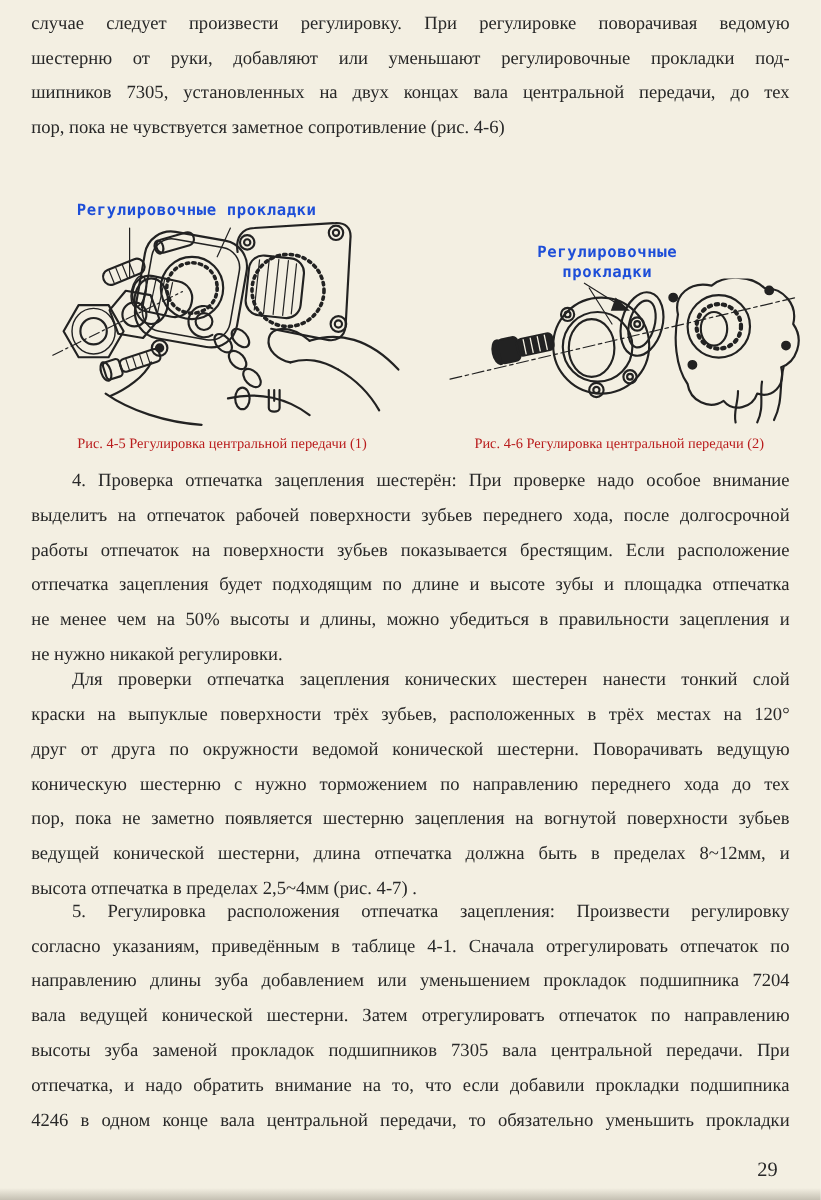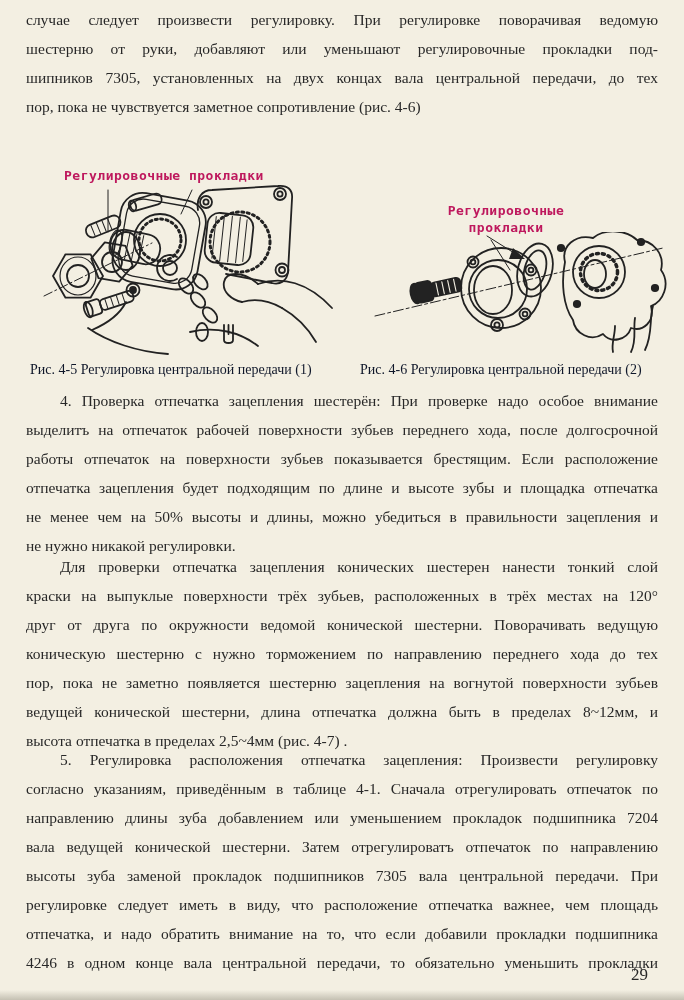--- a/index.html
+++ b/index.html
@@ -21,26 +21,26 @@
     font-size:15.5px;line-height:29px;
   }
   .ln{height:29px;overflow:hidden;}
   .j{text-align:justify;text-align-last:justify;}
   .last{text-align:right;text-align-last:left;}
   .ind{padding-left:34px;}
   .figlabel{
     position:absolute;
     font-family:"DejaVu Sans Mono",monospace;
     font-weight:bold;font-size:13px;letter-spacing:0.5px;
-    color:#be185d;white-space:nowrap;
+    color:#1d4ed8;white-space:nowrap;
   }
   .figlabel.two{white-space:normal;text-align:center;line-height:17px;}
   .caption{
     position:absolute;top:362px;
-    font-size:14px;color:#0f172a;
+    font-size:12px;color:#b91c1c;text-align:center;
   }
   .figure svg{display:block;}
   .stroke{stroke:#222;fill:none;stroke-width:1.8;stroke-linecap:round;stroke-linejoin:round;}
   .thin{stroke-width:1;}
   .pagenum{position:absolute;left:631px;top:965px;font-size:17px;}
 </style>
 </head>
 <body>
 
 <div class="page">
@@ -234,20 +234,19 @@
     <div class="ln j">ведущей конической шестерни, длина отпечатка должна быть в пределах 8~12мм, и</div>
     <div class="ln last">высота отпечатка в пределах 2,5~4мм (рис. 4-7) .</div>
   </div>
 
   <div class="textblock" style="top:745px">
     <div class="ln j ind">5. Регулировка расположения отпечатка зацепления: Произвести регулировку</div>
     <div class="ln j">согласно указаниям, приведённым в таблице 4-1. Сначала отрегулировать отпечаток по</div>
     <div class="ln j">направлению длины зуба добавлением или уменьшением прокладок подшипника 7204</div>
     <div class="ln j">вала ведущей конической шестерни. Затем отрегулироватъ отпечаток по направлению</div>
     <div class="ln j">высоты зуба заменой прокладок подшипников 7305 вала центральной передачи. При</div>
-    <div class="ln j">регулировке следует иметь в виду, что расположение отпечатка важнее, чем площадь</div>
     <div class="ln j">отпечатка, и надо обратить внимание на то, что если добавили прокладки подшипника</div>
     <div class="ln j">4246 в одном конце вала центральной передачи, то обязательно уменьшить прокладки</div>
   </div>
 
   <div class="pagenum">29</div>
 
 </div>
 
 </body></html>

